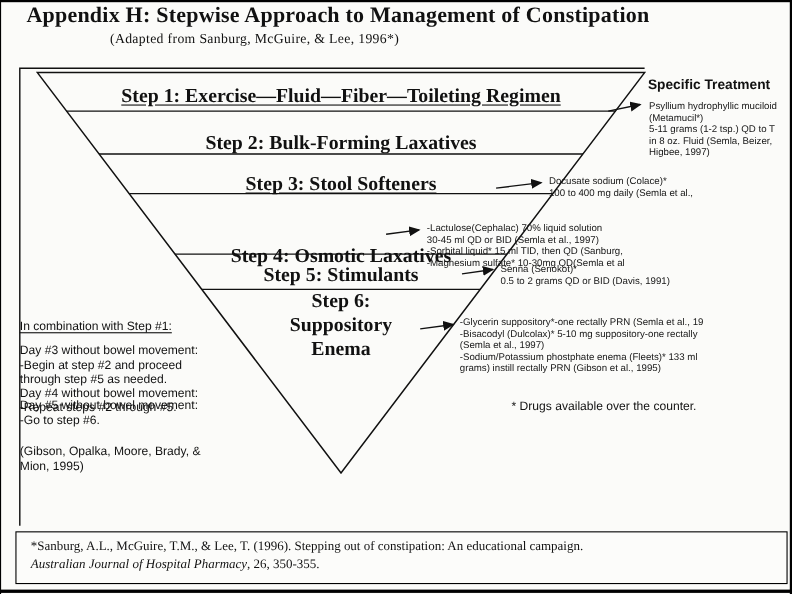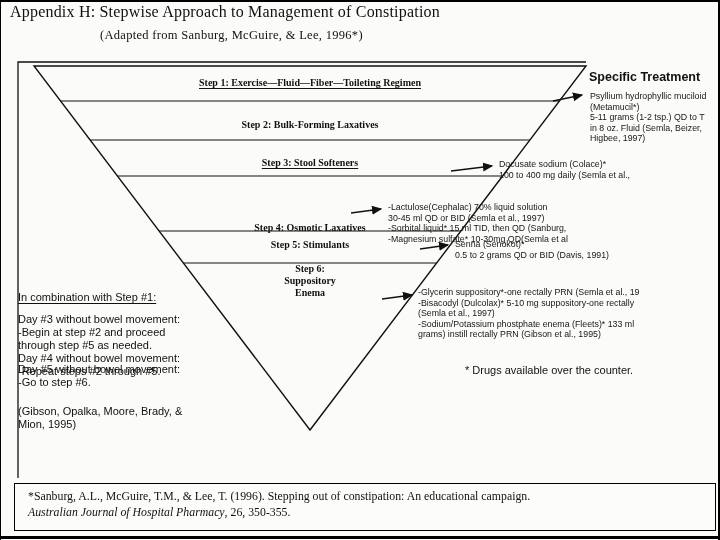--- a/index.html
+++ b/index.html
@@ -16,24 +16,24 @@
   
   .edge{position:absolute;background:#000;}
   #edge-top{left:0;top:0;width:720px;height:2px;}
   #edge-bottom{left:0;top:536px;width:720px;height:3px;}
   #edge-left{left:0;top:0;width:1px;height:540px;}
   #edge-right{left:718px;top:0;width:2px;height:540px;}
 
   #diagram-svg{position:absolute;left:0;top:0;z-index:0;}
   .txt{z-index:1;}
 
-  #page-title{left:10px;top:3px;font-size:16px;font-weight:normal;letter-spacing:.2px;margin:0;}
+  #page-title{left:24px;top:3px;font-size:20px;font-weight:bold;letter-spacing:.2px;margin:0;}
   #subtitle{left:100px;top:28px;font-size:12.5px;letter-spacing:.3px;}
 
-  .step{width:500px;left:60px;text-align:center;font-weight:bold;font-size:10px;
+  .step{width:500px;left:60px;text-align:center;font-weight:bold;font-size:18px;
         font-family:"Liberation Serif",serif;}
   #step1{top:77px;}
   #step2{top:119px;}
   #step3{top:157px;}
   #step4{top:198px;margin-top:24px;}
   #step5{top:239px;}
   #step6{top:263px;line-height:1.22;}
 
   .note{font-size:8.8px;line-height:1.2;color:#161616;}
   #treat-header{left:589px;top:70px;font-size:12.5px;font-weight:bold;}

